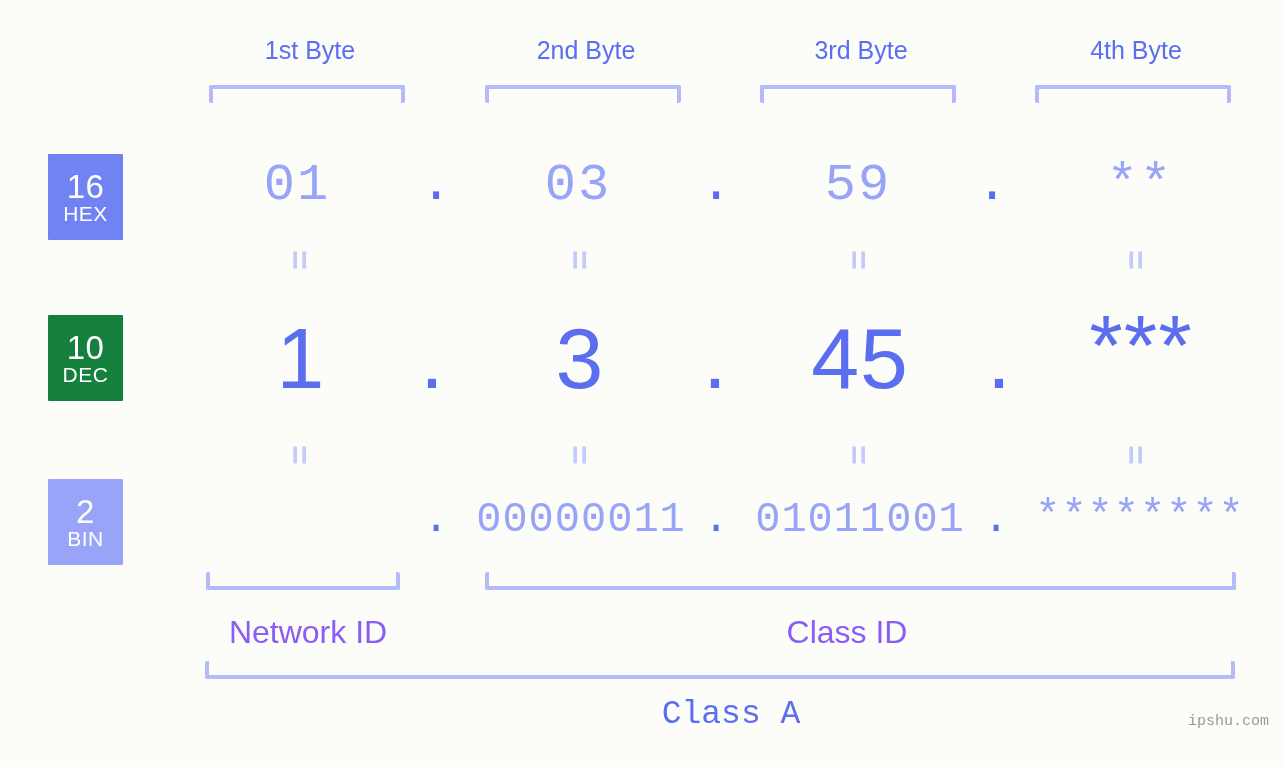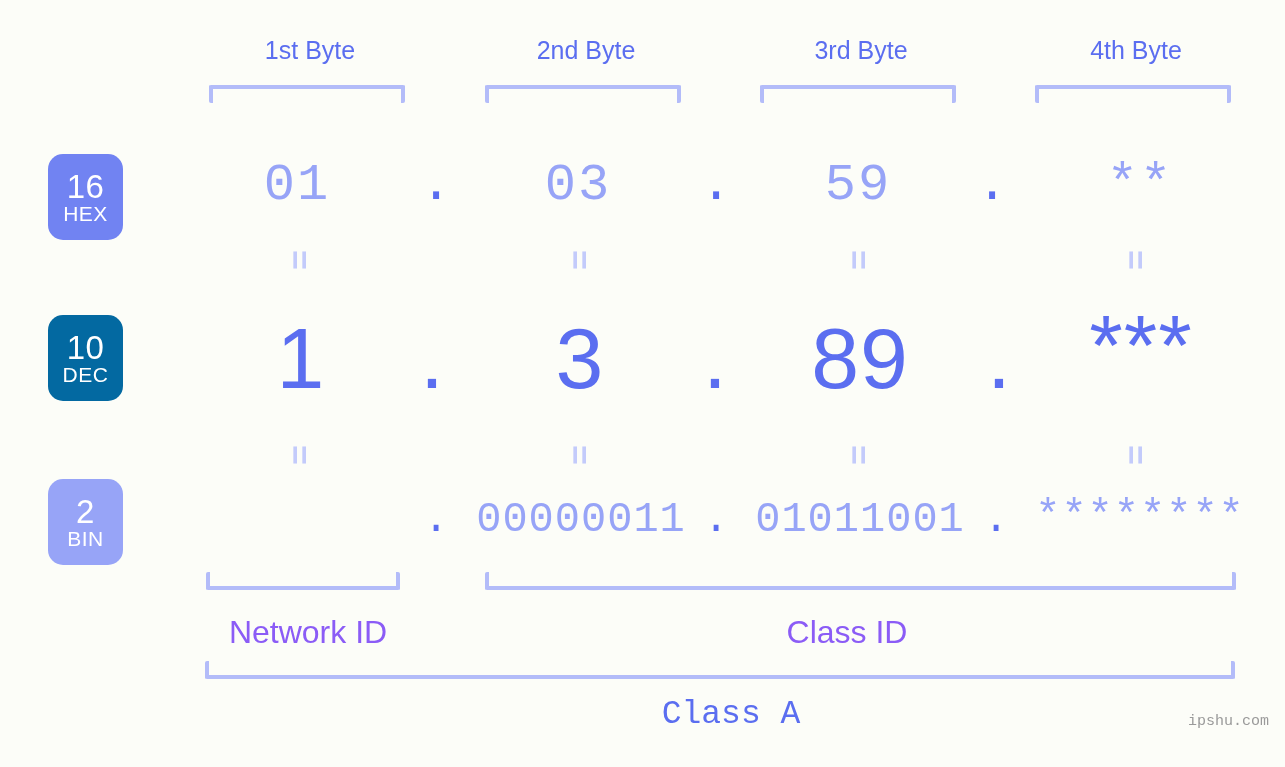--- a/index.html
+++ b/index.html
@@ -34,21 +34,21 @@
     box-sizing:border-box;
     border:4px solid #b3bcf9;
     border-top:none;
     border-radius:2px;
   }
 
   
   .badge {
     position:absolute;
     width:75px; height:86px;
-    border-radius:15px;
+    border-radius:1px;
     color:#ffffff;
     display:flex;
     flex-direction:column;
     align-items:center;
     justify-content:center;
     font-family:"Liberation Sans", sans-serif;
     line-height:1;
   }
   .badge .num { font-size:33px; letter-spacing:0.5px; }
   .badge .nam { font-size:21px; letter-spacing:0.5px; }
@@ -138,30 +138,30 @@
   <div class="dot dot-hex" style="left:716px; top:186px;">.</div>
   <div class="cell hex-val" style="left:858px; top:186px;">59</div>
   <div class="dot dot-hex" style="left:992px; top:186px;">.</div>
   <div class="cell hex-val" style="left:1140px; top:186px;">**</div>
 
   <div class="eq" style="left:300px; top:260px;">=</div>
   <div class="eq" style="left:580px; top:260px;">=</div>
   <div class="eq" style="left:859px; top:260px;">=</div>
   <div class="eq" style="left:1136px; top:260px;">=</div>
 
-  <div class="badge" style="left:48px; top:315px; background:#0369a1;">
+  <div class="badge" style="left:48px; top:315px; background:#15803d;">
     <span class="num">10</span>
     <span class="nam">DEC</span>
   </div>
 
   <div class="cell dec-val" style="left:301px; top:358px;">1</div>
   <div class="dot dot-dec" style="left:432px; top:358px;">.</div>
   <div class="cell dec-val" style="left:580px; top:358px;">3</div>
   <div class="dot dot-dec" style="left:715px; top:358px;">.</div>
-  <div class="cell dec-val" style="left:860px; top:358px;">89</div>
+  <div class="cell dec-val" style="left:860px; top:358px;">45</div>
   <div class="dot dot-dec" style="left:999px; top:358px;">.</div>
   <div class="cell dec-val" style="left:1141px; top:345px;">***</div>
 
   <div class="eq" style="left:300px; top:455px;">=</div>
   <div class="eq" style="left:580px; top:455px;">=</div>
   <div class="eq" style="left:859px; top:455px;">=</div>
   <div class="eq" style="left:1136px; top:455px;">=</div>
 
   <div class="badge" style="left:48px; top:479px; background:#97a4f7;">
     <span class="num">2</span>

